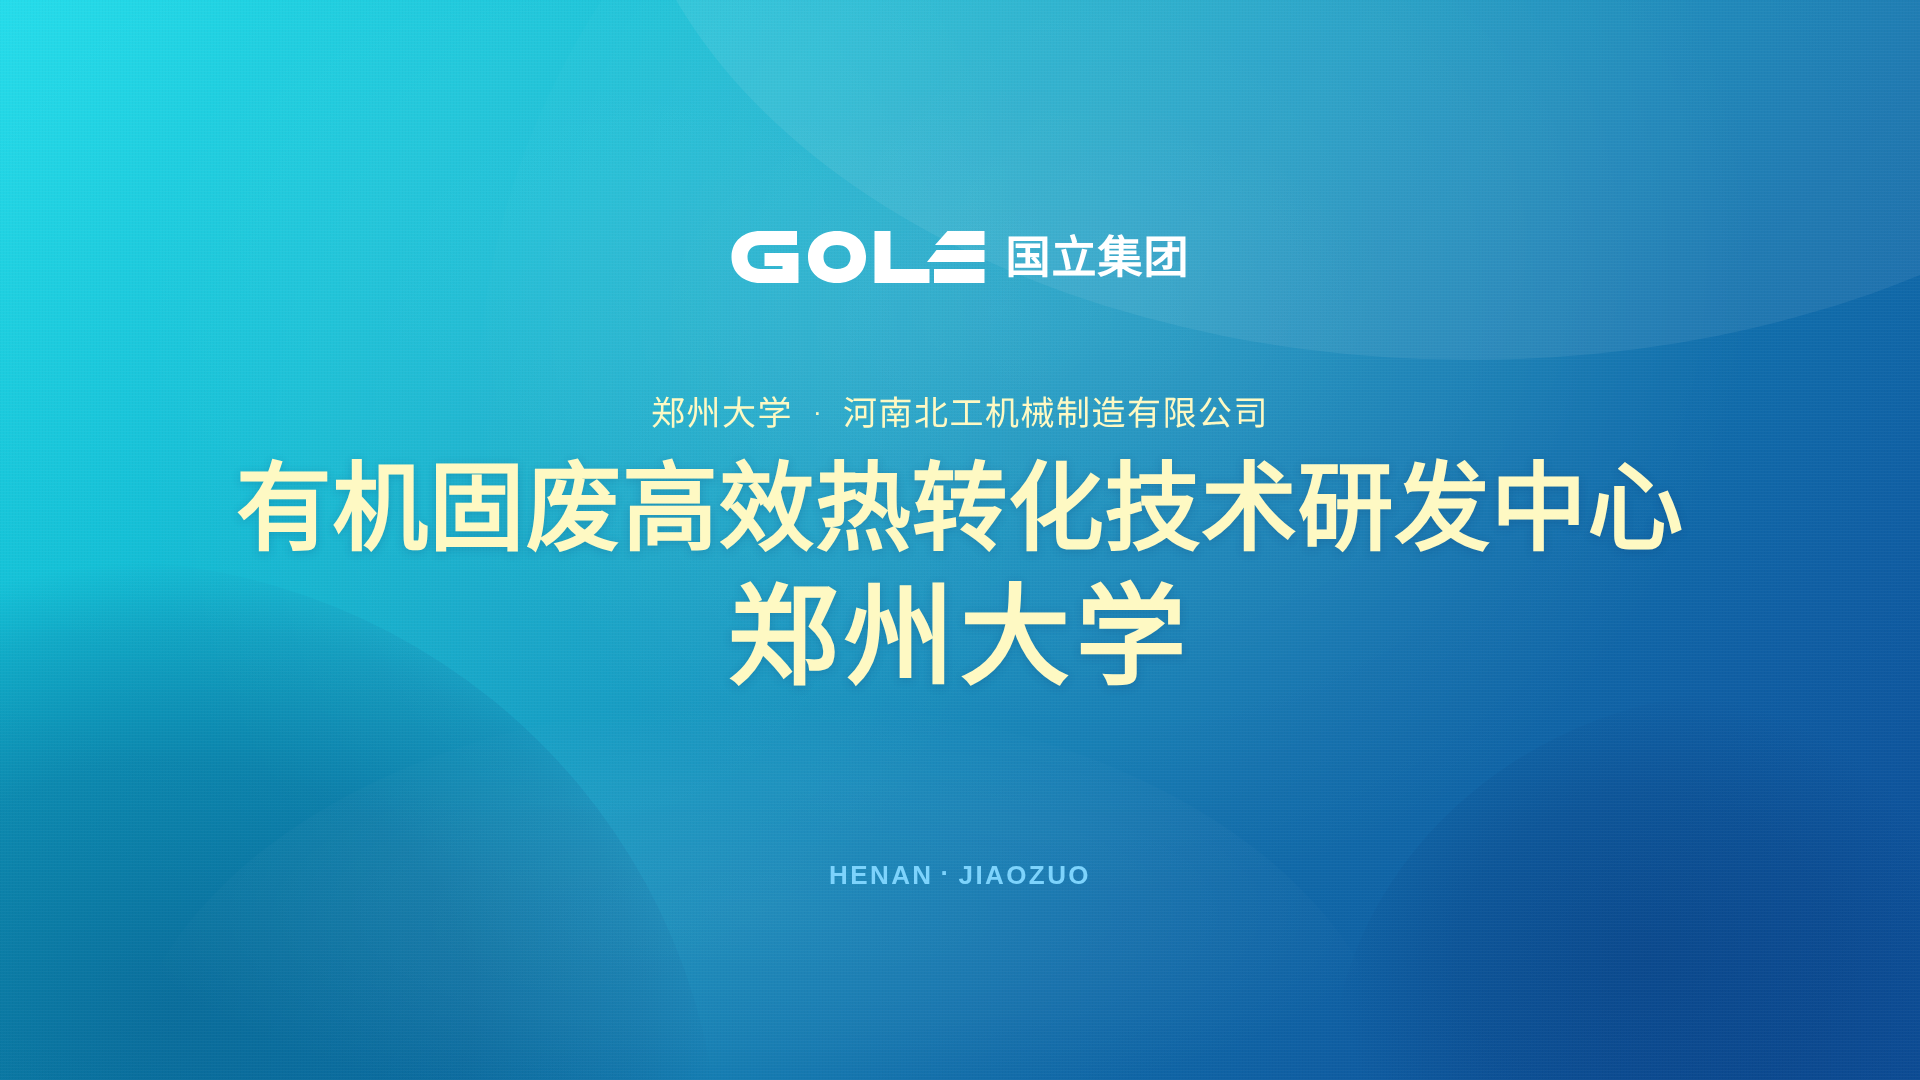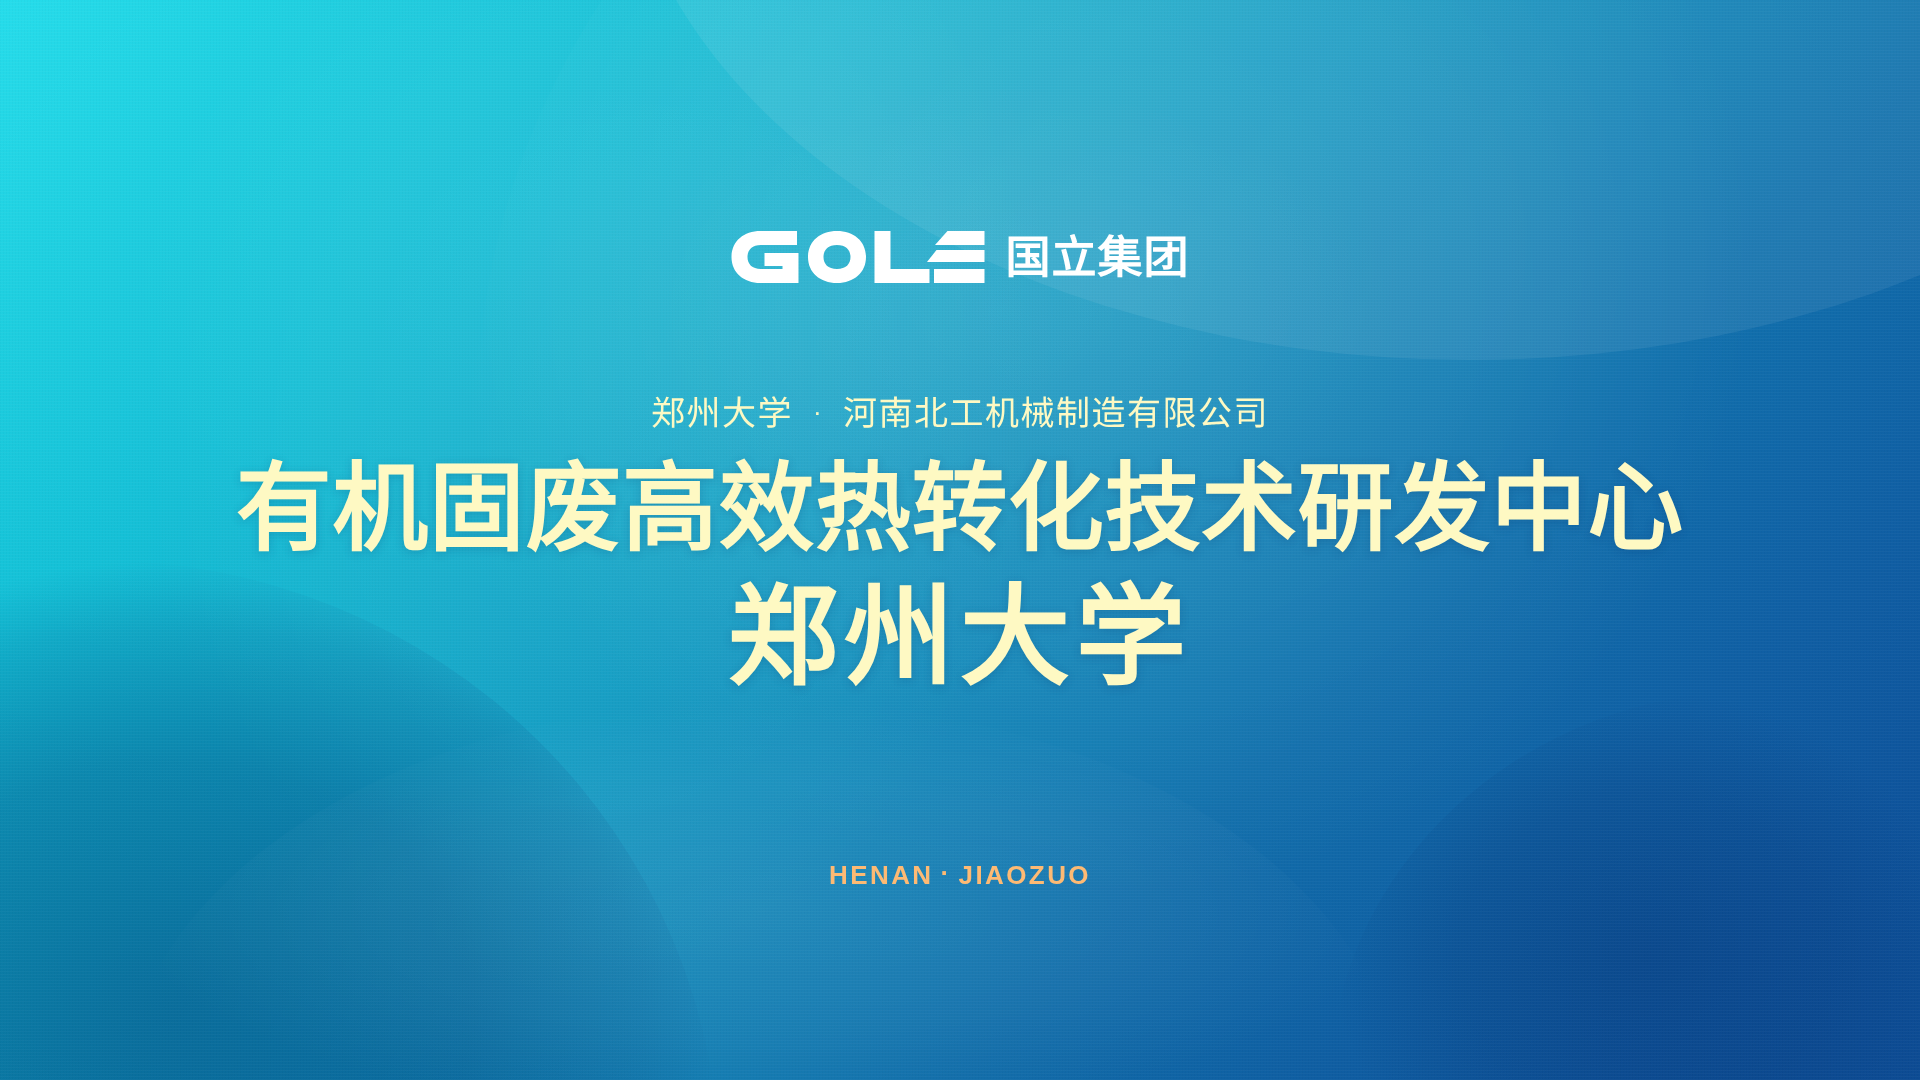--- a/index.html
+++ b/index.html
@@ -240,21 +240,21 @@
 
   
   #footer-location {
     position: absolute;
     top: 858px;
     left: 0;
     width: 100%;
     font-size: 26px;
     font-weight: 700;
     letter-spacing: 2.4px;
-    color: #fdba74;
+    color: #7dd3fc;
     white-space: nowrap;
   }
   #footer-location .sep {
     display: inline-block;
     padding: 0 7px;
     vertical-align: 2px;
   }
 </style>
 </head>
 <body>

